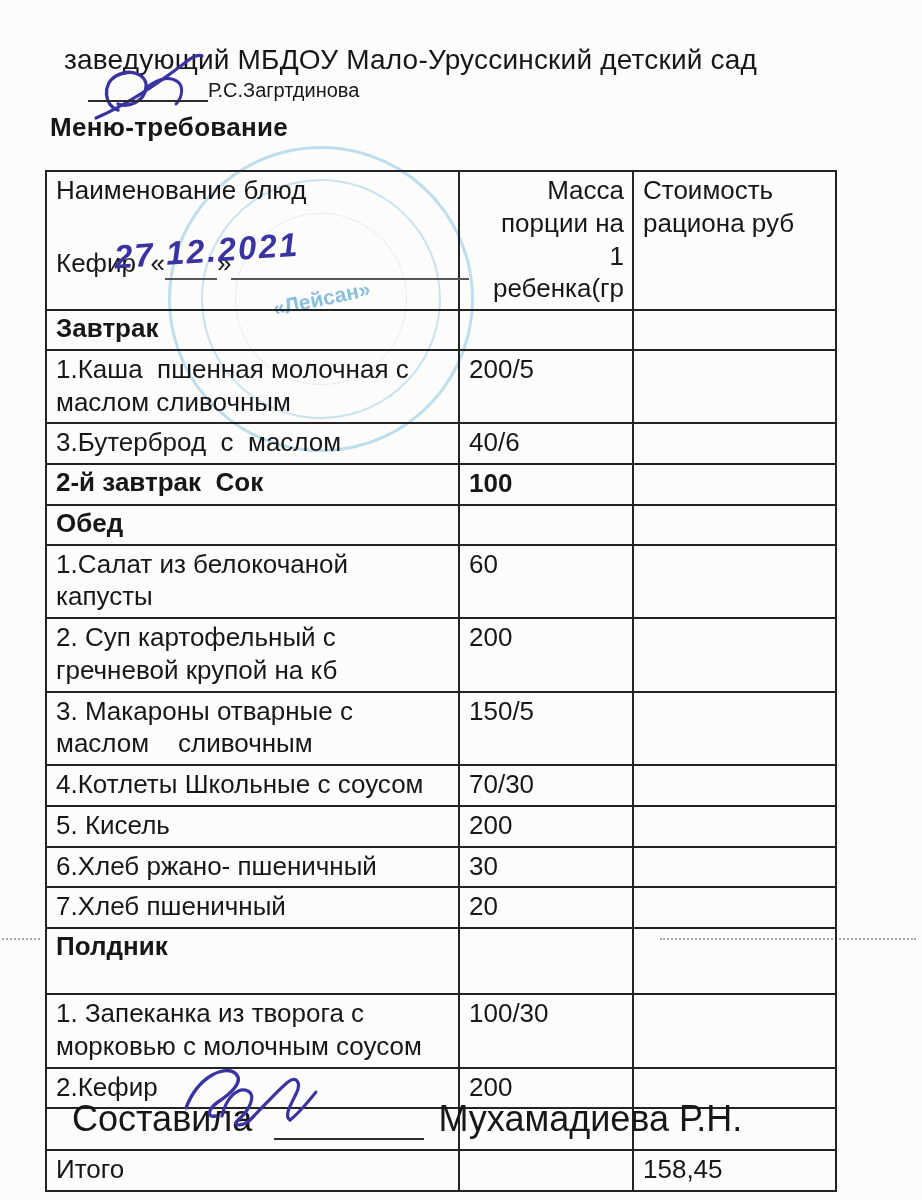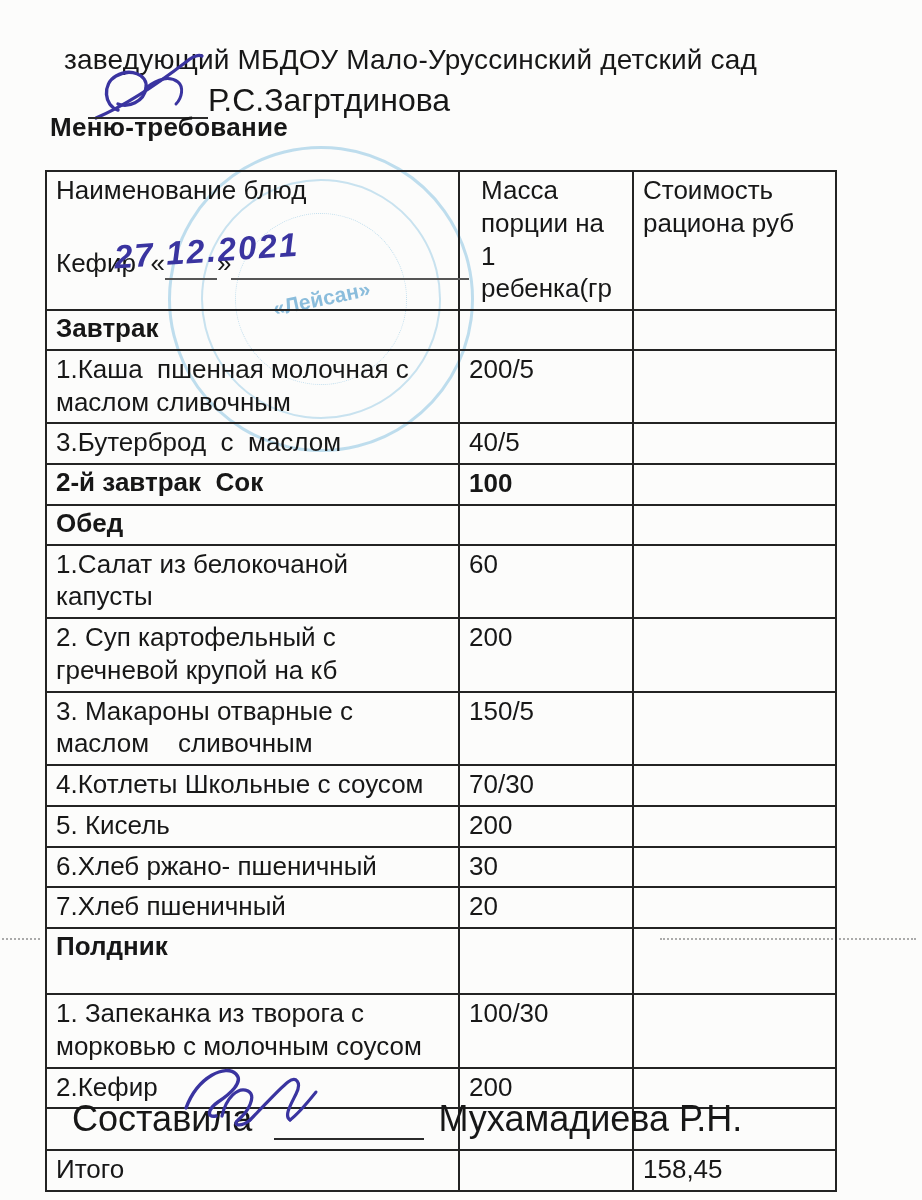--- a/index.html
+++ b/index.html
@@ -3,21 +3,21 @@
 <meta charset="utf-8">
 <style>
   html,body{margin:0;padding:0;background:#e8e8e8;}
   .page{
     position:relative;width:922px;height:1200px;margin:0 auto;
     background:#fcfcfb;color:#171717;overflow:hidden;
     font-family:Liberation Sans, sans-serif;
   }
   
   .hdr1{position:absolute;left:64px;top:44px;font-size:28px;letter-spacing:.2px;white-space:nowrap;}
-  .hdr2{position:absolute;left:88px;top:82px;font-size:32px;}
+  .hdr2{position:absolute;left:88px;top:76px;font-size:20px;}
   .ublank{display:inline-block;width:120px;height:24px;border-bottom:2px solid #2b2b2b;vertical-align:bottom;}
   .hdr3{position:absolute;left:50px;top:112px;font-size:26px;font-weight:700;letter-spacing:.3px;}
   .sig-top{position:absolute;left:90px;top:48px;width:170px;height:78px;pointer-events:none;}
   .ink{stroke:#3a34a0;fill:none;stroke-linecap:round;stroke-linejoin:round;}
   
   .stamp{
     position:absolute;left:168px;top:146px;width:300px;height:300px;border-radius:50%;
     border:3px solid rgba(90,170,215,.38);display:flex;align-items:center;justify-content:center;
     transform:rotate(-14deg);
   }
@@ -32,21 +32,21 @@
   table.menu{
     position:absolute;left:45px;top:170px;width:790px;
     border-collapse:collapse;table-layout:fixed;background:transparent;
   }
   .menu th,.menu td{
     border:2px solid #232323;vertical-align:top;text-align:left;
     padding:2px 8px 4px 9px;font-size:26px;line-height:1.26;font-weight:400;
   }
   .menu td.c1{white-space:pre-wrap;border-radius:17px;}
   .hcell1{display:flex;flex-direction:column;justify-content:space-between;height:106px;position:relative;gap:35px;}
-  .hcell2{padding-left:12px;}
+  .hcell2{padding-left:12px;text-align:right;}
   .date-line{font-size:26px;position:relative;white-space:nowrap;}
   .dblank1{display:inline-block;width:52px;height:22px;border-bottom:2px solid #555;vertical-align:bottom;}
   .dblank2{display:inline-block;width:238px;height:22px;border-bottom:2px solid #555;vertical-align:bottom;}
   .hand{
     position:absolute;left:58px;bottom:8px;color:#3a34a0;
     font-style:italic;font-weight:700;font-size:33px;letter-spacing:2px;
     transform:rotate(-4deg);white-space:nowrap;pointer-events:none;
   }
   tr.section td{font-weight:700;}
   tr.section td.c1{padding-top:1px;}
@@ -113,21 +113,21 @@
           <td class="c2"></td>
           <td class="c3"></td>
         </tr>
         <tr class="item">
           <td class="c1">1.Каша  пшенная молочная с    маслом сливочным</td>
           <td class="c2">200/5</td>
           <td class="c3"></td>
         </tr>
         <tr class="item">
           <td class="c1">3.Бутерброд  с  маслом</td>
-          <td class="c2">40/5</td>
+          <td class="c2">40/6</td>
           <td class="c3"></td>
         </tr>
         <tr class="section">
           <td class="c1">2-й завтрак  Сок</td>
           <td class="c2">100</td>
           <td class="c3"></td>
         </tr>
         <tr class="section">
           <td class="c1">Обед</td>
           <td class="c2"></td>

